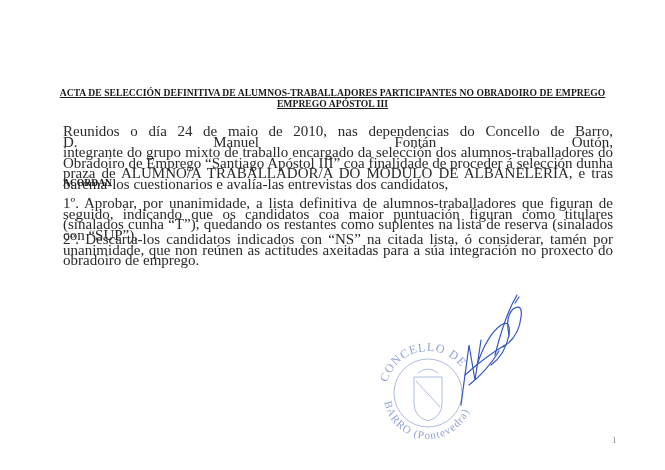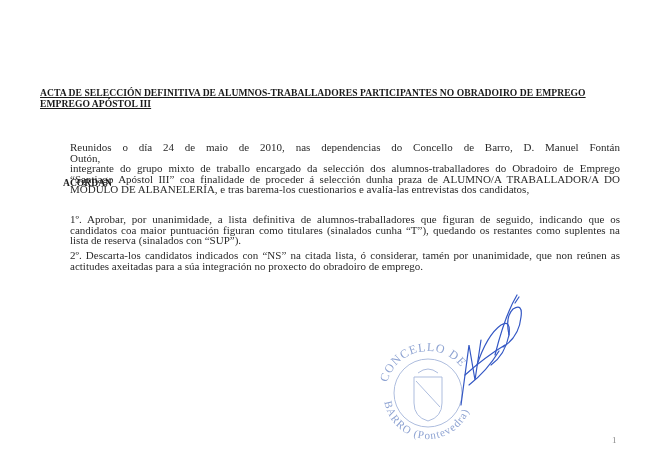--- a/index.html
+++ b/index.html
@@ -3,26 +3,26 @@
 <meta charset="utf-8">
 <style>
   html, body { margin: 0; padding: 0; }
   body {
     width: 665px; height: 470px; background: #ffffff; position: relative; overflow: hidden;
     font-family: "Liberation Serif", "DejaVu Serif", serif; color: #1e1e1e;
   }
   .page { position: absolute; left: 0; top: 0; width: 665px; height: 470px; }
   .title {
     position: absolute; left: 40px; width: 585px; top: 87px;
-    font-weight: bold; font-size: 9.6px; line-height: 11px;
+    text-align: center; font-weight: bold; font-size: 9.6px; line-height: 11px;
     text-decoration: underline; letter-spacing: 0.05px; color: #1a1a1a;
   }
   .para {
-    position: absolute; left: 70px; width: 550px; font-size: 11px; line-height: 10.6px;
-    text-align: justify; color: #2a2a2a; margin-top: 16px;
+    position: absolute; left: 63px; width: 550px; font-size: 15px; line-height: 10.6px;
+    text-align: justify; color: #2a2a2a;
   }
   .p-intro { top: 126px; }
   .p-intro .first { text-align-last: justify; display: block; word-spacing: 6px; }
   .heading { position: absolute; left: 63px; top: 177px; font-weight: bold; font-size: 9.6px; color: #1a1a1a; }
   .p1 { top: 198px; }
   .p2 { top: 234px; }
   .p3 { top: 267px; }
   .p4 { top: 297px; }
   .p4 { text-align: left; }
   .stamp { position: absolute; left: 372px; top: 335px; width: 112px; height: 112px; }

